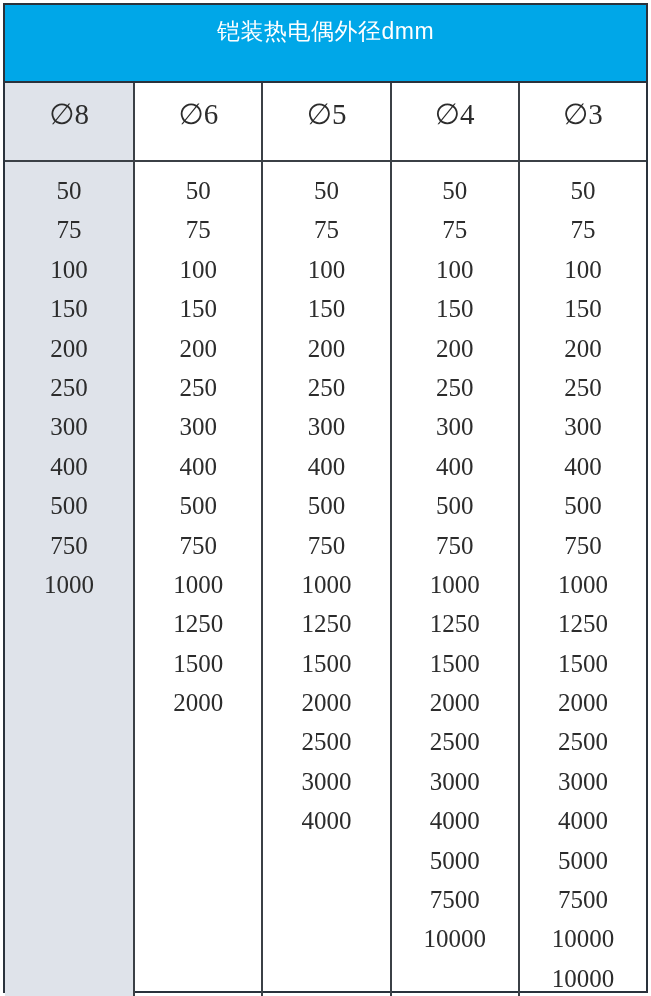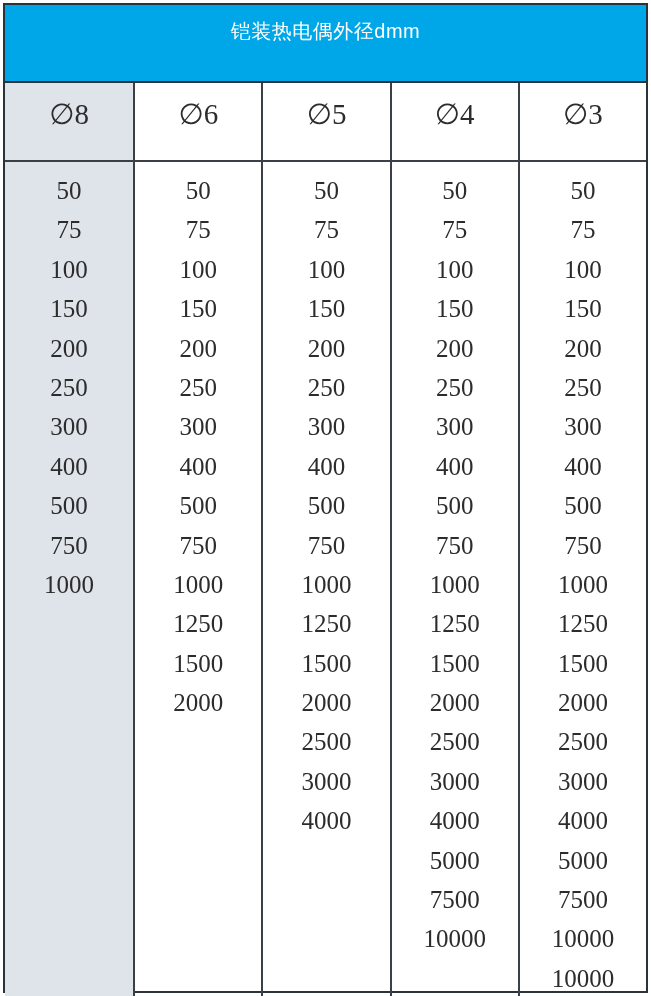--- a/index.html
+++ b/index.html
@@ -32,21 +32,21 @@
     height: 78px;
     flex: 0 0 78px;
     background: var(--header-bg);
     border-bottom: 2px solid var(--border-outer);
     color: var(--title-text);
     display: flex;
     align-items: center;
     justify-content: center;
     padding-bottom: 24px;
     font-family: "Liberation Sans", "DejaVu Sans", sans-serif;
-    font-size: 20px;
+    font-size: 23px;
     letter-spacing: 0.5px;
   }
   .cols {
     flex: 1 1 auto;
     display: flex;
     flex-direction: row;
     align-items: stretch;
   }
   .col {
     flex: 1 1 20%;

